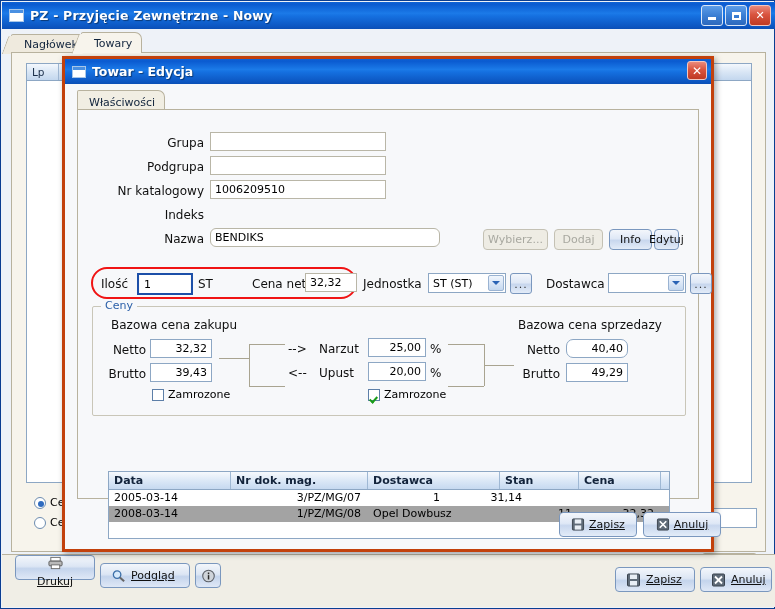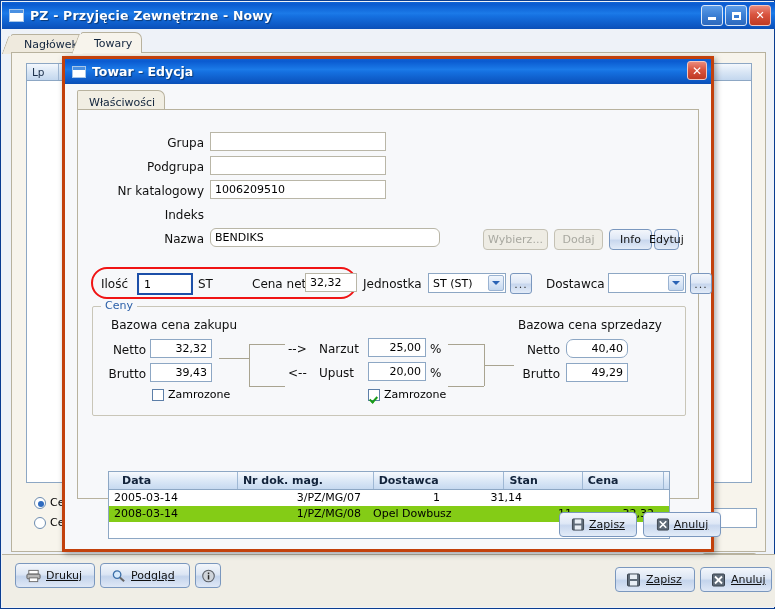--- a/index.html
+++ b/index.html
@@ -269,29 +269,28 @@
 
   
   .dgrid {
     position: absolute; left: 30px; top: 361px; width: 562px; height: 68px;
     background: #ffffff; border: 1px solid #8da7c4;
   }
   .dgrid-head {
     display: flex; height: 18px;
     background: linear-gradient(to bottom, #f6f9fd 0%, #dde9f7 48%, #c6d9f0 100%);
     border-bottom: 1px solid #8da7c4;
-    padding-left: 8px;
   }
   .dgrid-head div {
     font-size: 11px; font-weight: bold; color: #12233b;
     padding: 2px 0 0 5px; border-right: 1px solid #9fb8d4;
     overflow: hidden; white-space: nowrap;
   }
   .dgrid-row { display: flex; height: 16px; }
-  .dgrid-row.alt { background: #84cc16; }
+  .dgrid-row.alt { background: #a3a3a3; }
   .dgrid-row div {
     font-size: 11px; color: #000; padding: 1px 0 0 5px;
     overflow: hidden; white-space: nowrap;
   }
   .dgrid-row div.r { text-align: right; padding-right: 7px; padding-left: 0; }
   .conn-line { position: absolute; background: #a9a490; }
 
   .chk-lbl { position: absolute; display: flex; align-items: center; gap: 4px; font-size: 11px; color: #000; }
 </style>
 </head>
@@ -347,21 +346,21 @@
       </div>
 
       <div class="bg-input-right"></div>
       <div class="bg-usun">
         <span>Usuń</span>
       </div>
     </div>
 
     <div class="statusbar">
 
-      <div class="sb-btn" style="left:13px; top:8px; width:80px;">
+      <div class="sb-btn" style="left:13px; top:0; width:80px;flex-direction:column;">
         <svg class="sb-ico" viewBox="0 0 16 14">
           <rect x="3" y="1" width="10" height="4" fill="#ffffff" stroke="#6b6b6b"></rect>
           <rect x="1" y="5" width="14" height="5" rx="1" fill="#b9b9b9" stroke="#5a5a5a"></rect>
           <rect x="3.5" y="9" width="9" height="4" fill="#ffffff" stroke="#6b6b6b"></rect>
         </svg>
         <span><span class="u">Drukuj</span></span>
       </div>
 
       <div class="sb-btn" style="left:98px; top:8px; width:90px;">
         <svg class="sb-ico" viewBox="0 0 16 14">

